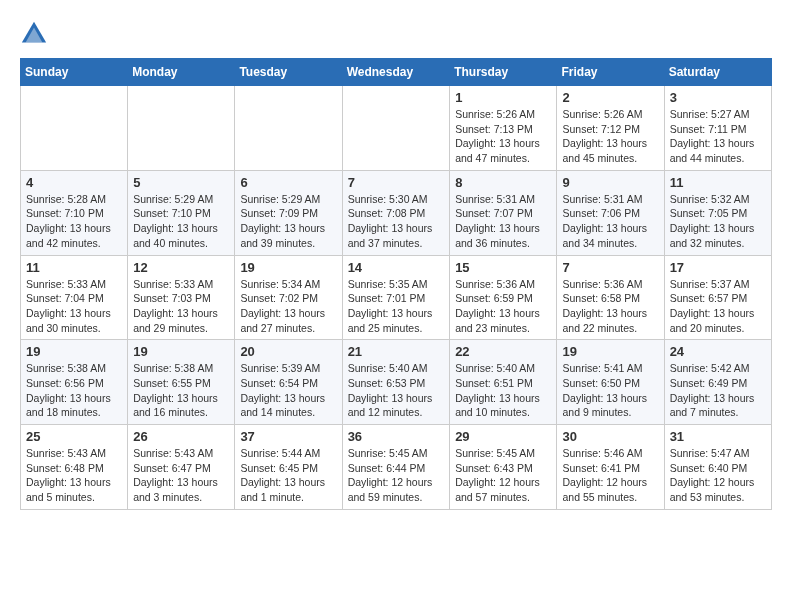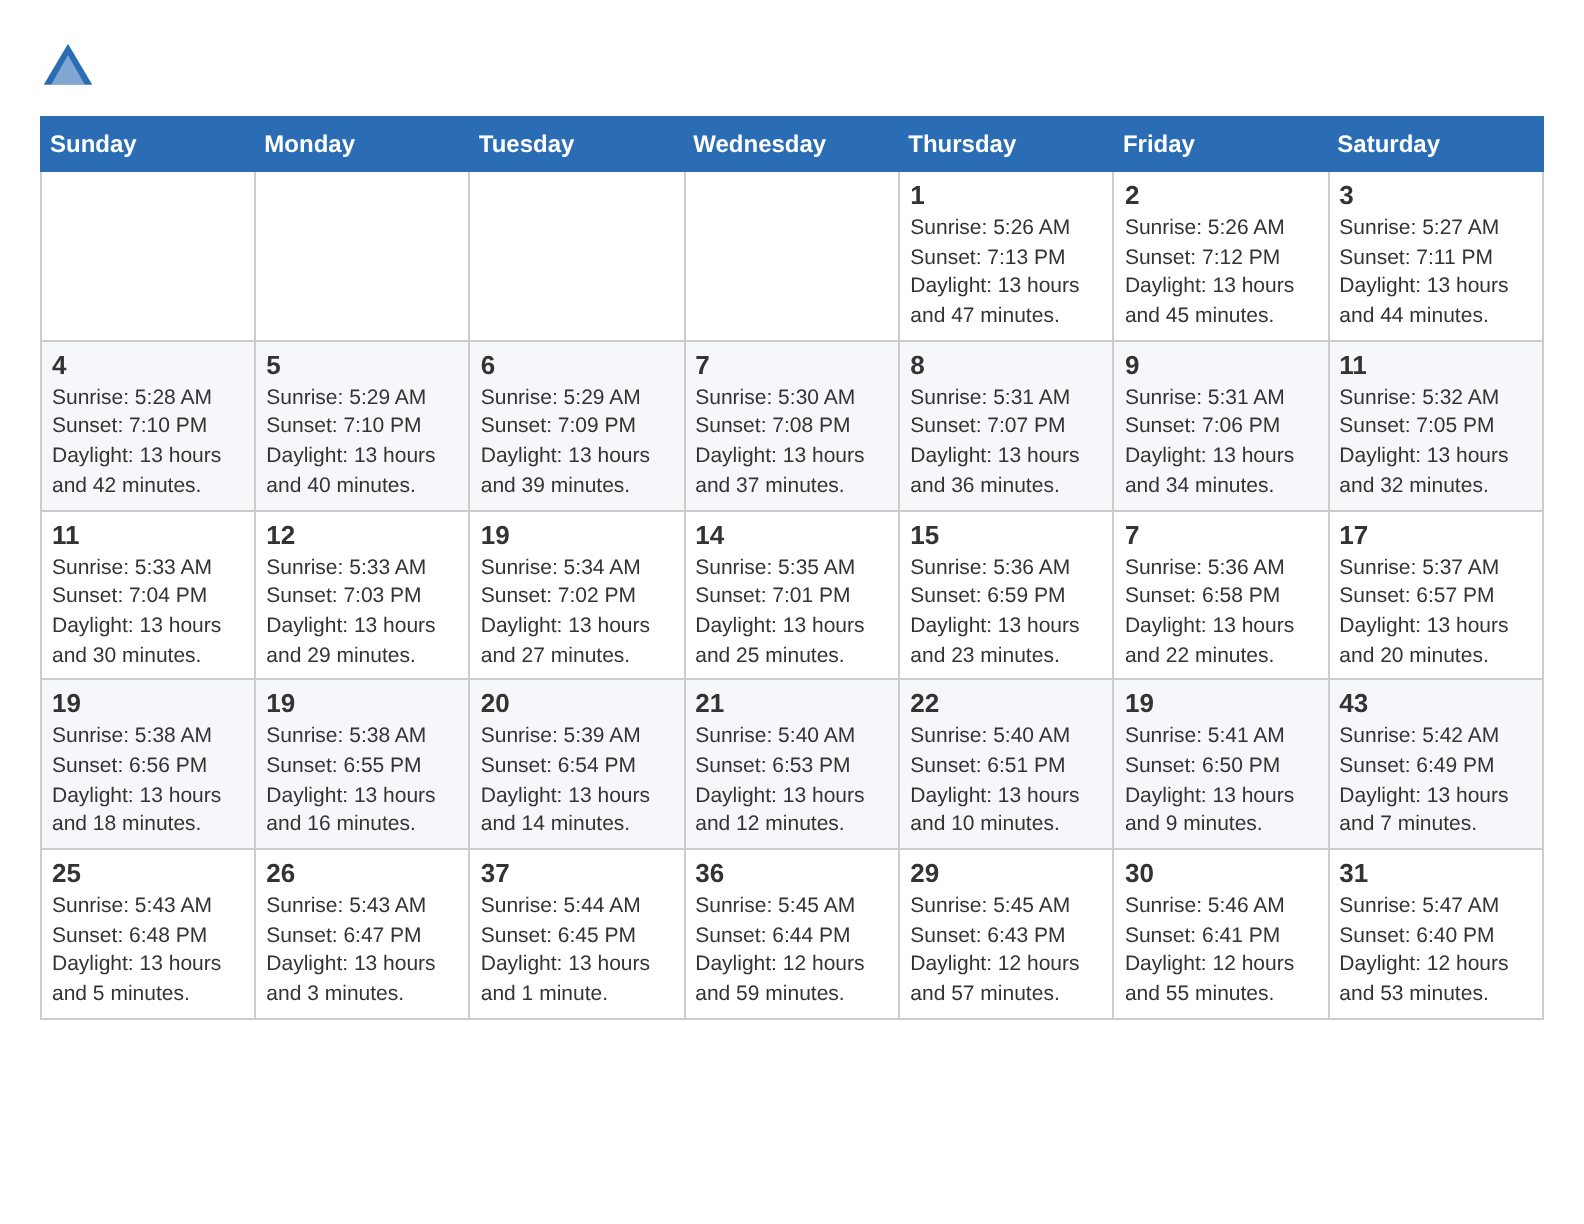--- a/index.html
+++ b/index.html
@@ -214,21 +214,21 @@
         </td>
         <td>
           <div class="day-num">22</div>
           <div class="day-info">Sunrise: 5:40 AM<br>Sunset: 6:51 PM<br>Daylight: 13 hours<br>and 10 minutes.</div>
         </td>
         <td>
           <div class="day-num">19</div>
           <div class="day-info">Sunrise: 5:41 AM<br>Sunset: 6:50 PM<br>Daylight: 13 hours<br>and 9 minutes.</div>
         </td>
         <td>
-          <div class="day-num">43</div>
+          <div class="day-num">24</div>
           <div class="day-info">Sunrise: 5:42 AM<br>Sunset: 6:49 PM<br>Daylight: 13 hours<br>and 7 minutes.</div>
         </td>
       </tr>
       <tr>
         <td>
           <div class="day-num">25</div>
           <div class="day-info">Sunrise: 5:43 AM<br>Sunset: 6:48 PM<br>Daylight: 13 hours<br>and 5 minutes.</div>
         </td>
         <td>
           <div class="day-num">26</div>

